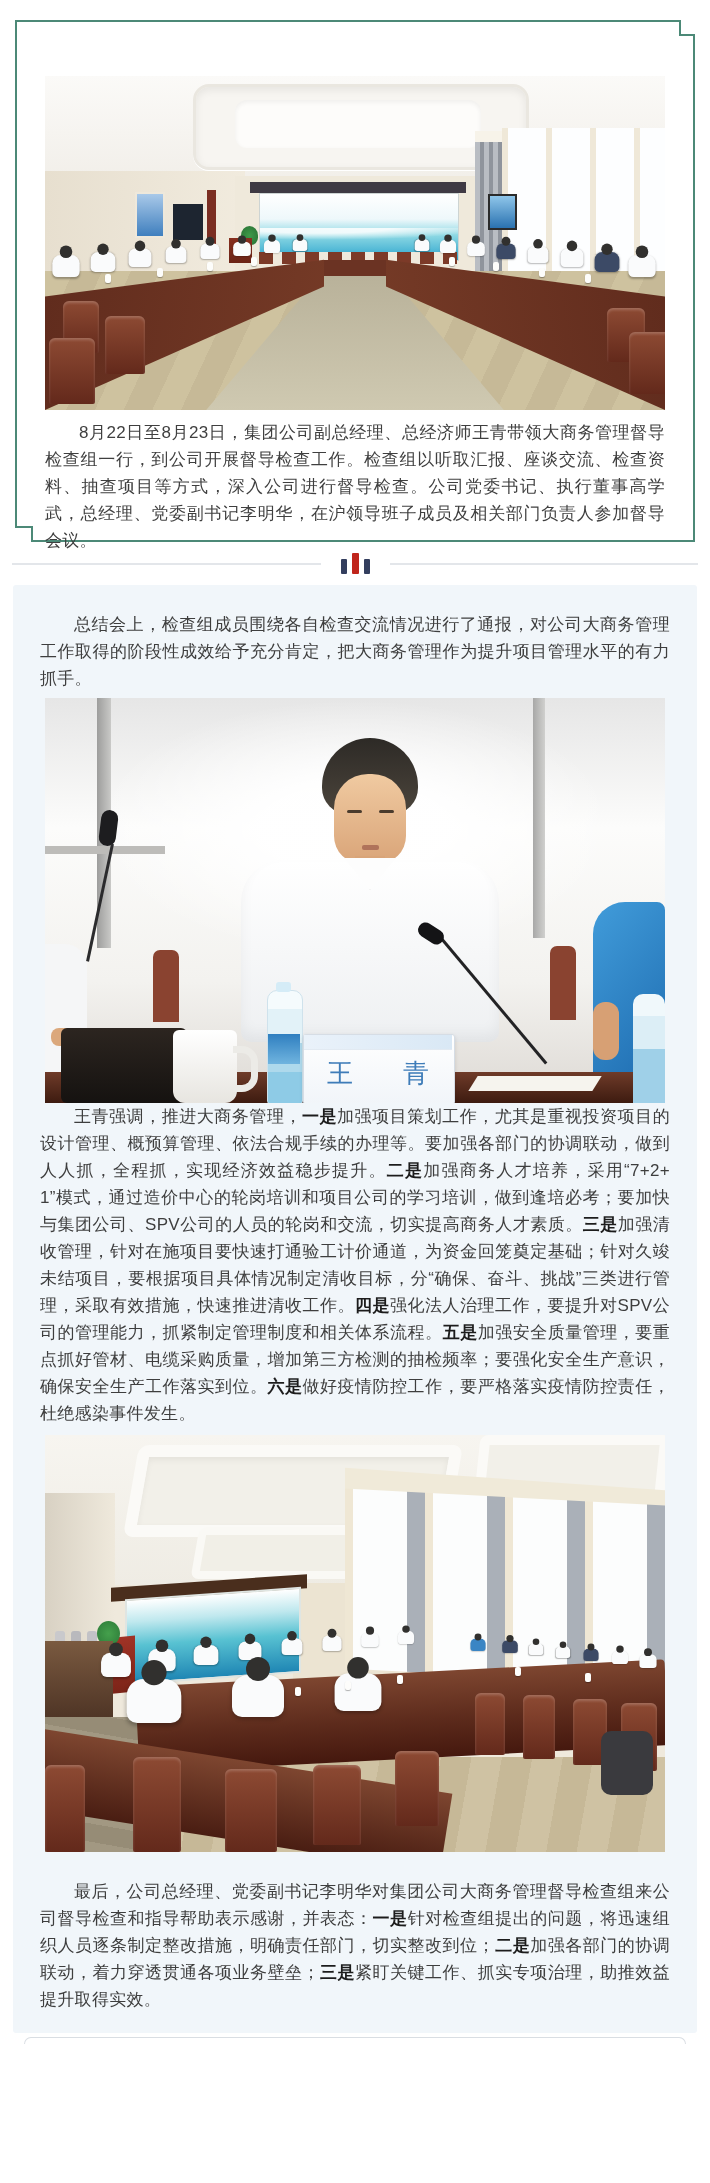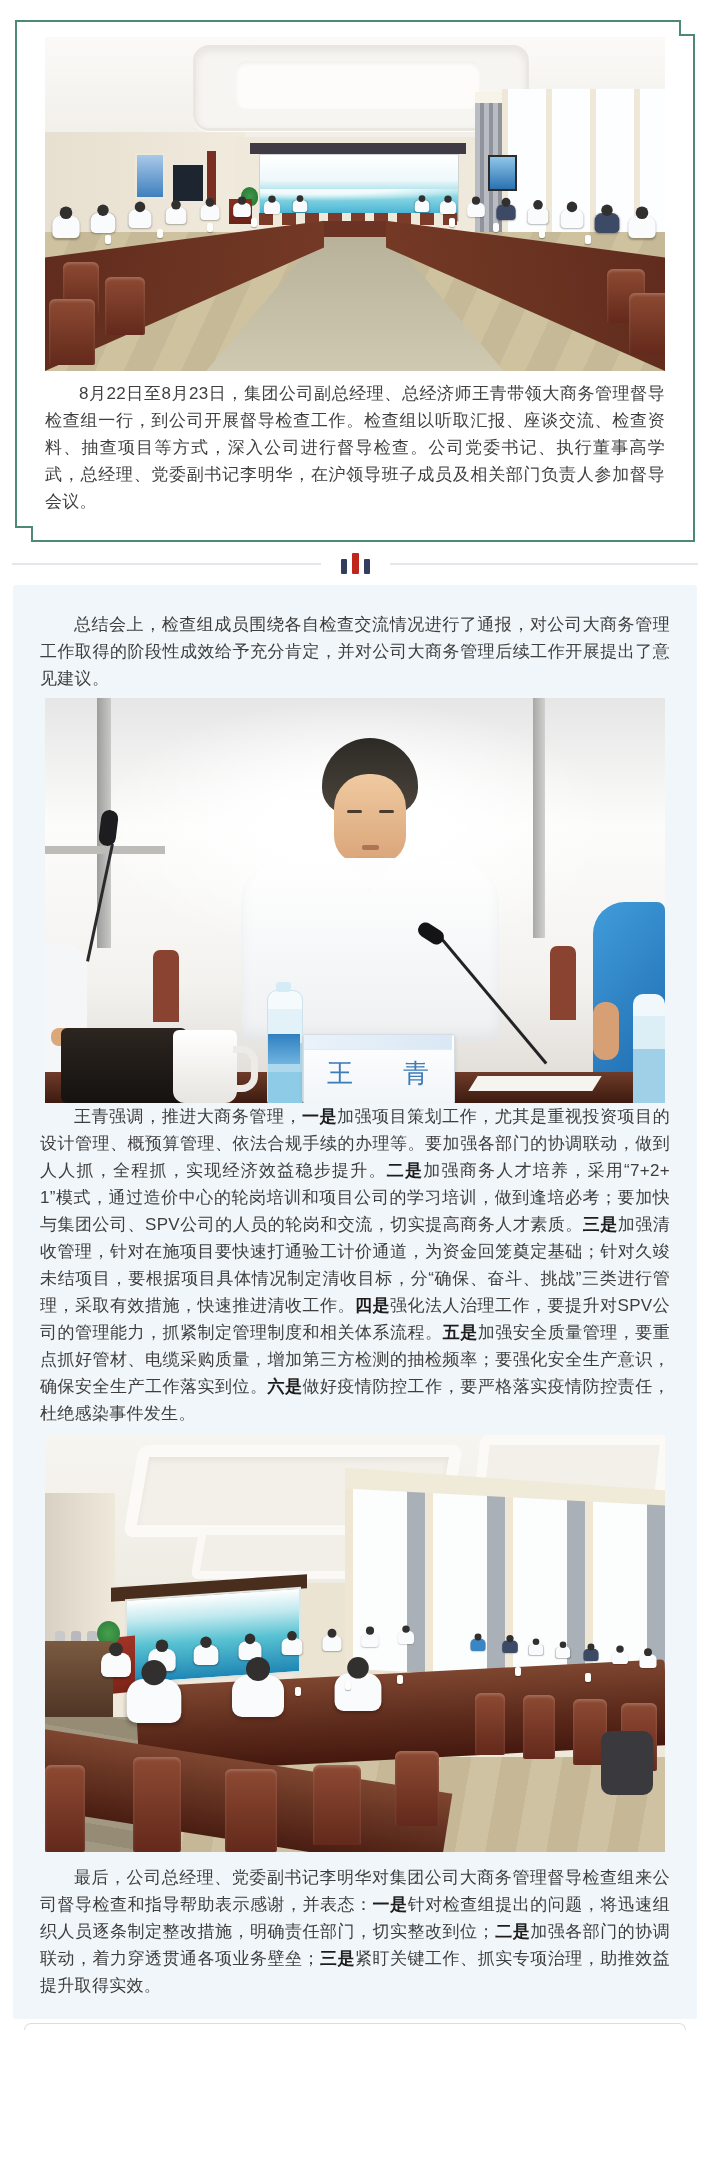--- a/index.html
+++ b/index.html
@@ -1,21 +1,21 @@
 <!DOCTYPE html>
 <html><head>
 <meta charset="utf-8">
 <style>
   html,body{margin:0;padding:0;background:#ffffff;}
   body{width:710px;font-family:"Liberation Sans","DejaVu Sans",sans-serif;-webkit-font-smoothing:antialiased;}
   .para{font-size:17px;line-height:27px;color:#3f3f3f;text-align:justify;text-indent:2em;margin:0;letter-spacing:.3px;word-break:break-all;}
   .para strong{font-weight:700;color:#1c1c1c;}
 
   
-  .top-frame{position:relative;margin:20px 14px 0;width:682px;height:522px;box-sizing:border-box;padding:17px 31px 0;}
+  .top-frame{position:relative;margin:20px 14px 0;width:682px;height:522px;box-sizing:border-box;padding:56px 31px 0;}
   .frame-border{position:absolute;left:0;top:0;width:682px;height:522px;pointer-events:none;}
   .frame-inner{position:relative;}
 
   
   .photo{position:relative;width:620px;overflow:hidden;background:#e8e4da;}
   .photo *{position:absolute;}
   .ph1{height:334px;}
   .ph2{height:405px;margin:6px auto 0;}
   .ph3{height:417px;margin:8px auto 0;}
 
@@ -115,21 +115,21 @@
   
   .divider{height:43px;display:flex;align-items:center;margin:0 12px;}
   .divider .line{flex:1;height:2px;background:#e3e6ea;}
   .divider .bars{display:flex;align-items:flex-end;gap:5px;margin:0 20px;}
   .bar{display:block;border-radius:1px;}
 
   
   .section2{margin:0 13px;background:#f1f6fa;border-radius:3px;padding:26px 27px 20px;}
   .section2 .para{color:#3e3e3e;}
   .p-after-photo{margin-top:16px;}
-  .p-last{margin-top:12px;}
+  .p-last{margin-top:26px;}
 
   .next-card{height:6px;margin:4px 24px 0;border:1px solid #d9dee3;border-bottom:none;border-radius:9px 9px 0 0;background:#ffffff;}
 </style>
 </head>
 <body>
 
 <div class="top-frame">
   <svg class="frame-border" viewBox="0 0 682 522" preserveAspectRatio="none">
     <path d="M 2 1 H 666 V 15 H 680 V 521 H 18 V 507 H 2 Z" fill="none" stroke="#4C8977" stroke-width="2"></path>
   </svg>
@@ -204,21 +204,21 @@
   <span class="bars">
     <span class="bar" style="width:6px;height:15px;background:#333e5e"></span>
     <span class="bar" style="width:7px;height:21px;background:#c0251c"></span>
     <span class="bar" style="width:6px;height:15px;background:#333e5e"></span>
   </span>
   <span class="line"></span>
 </div>
 
 <div class="section2">
 
-  <p class="para">总结会上，检查组成员围绕各自检查交流情况进行了通报，对公司大商务管理工作取得的阶段性成效给予充分肯定，并对公司大商务管理后续工作开展提出了意见建议。</p>
+  <p class="para">总结会上，检查组成员围绕各自检查交流情况进行了通报，对公司大商务管理工作取得的阶段性成效给予充分肯定，把大商务管理作为提升项目管理水平的有力抓手。</p>
 
   <div class="photo ph2">
     <div class="glow"></div>
     <div class="mull1"></div>
     <div class="mull2"></div>
     <div class="sill"></div>
     <div class="chairL"></div>
     <div class="chairR"></div>
     <div class="pwhite"></div>
     <div class="phand"></div>

